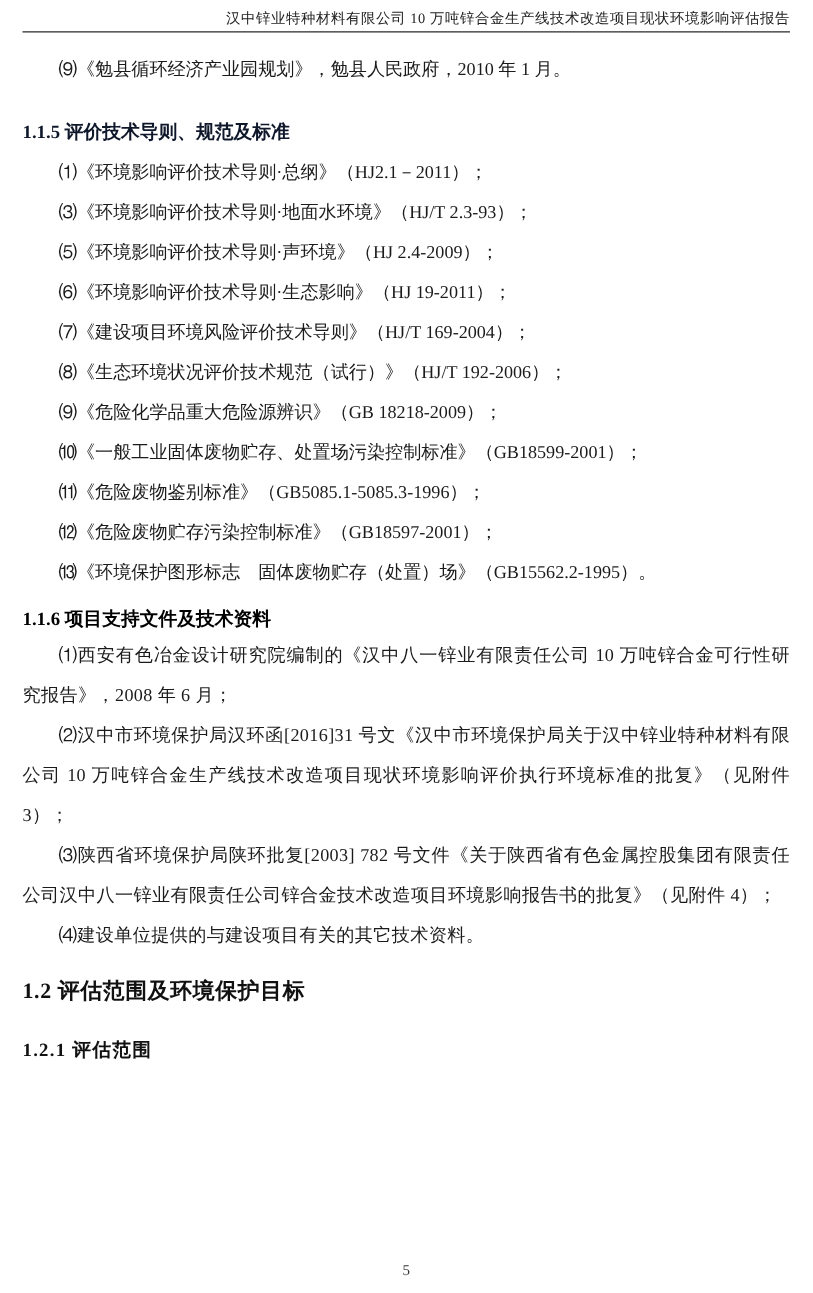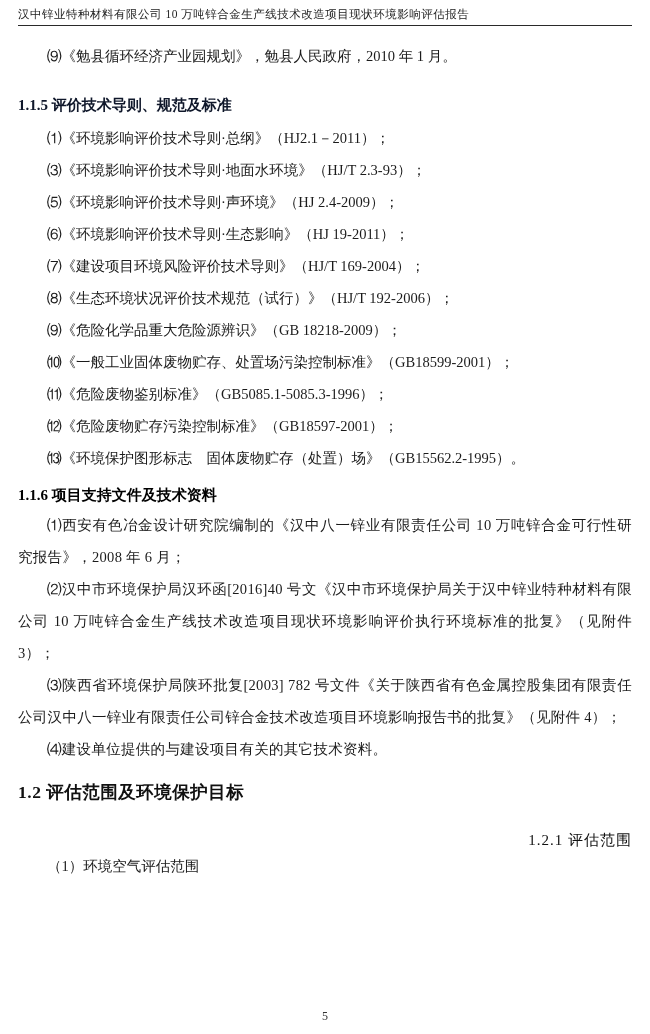--- a/index.html
+++ b/index.html
@@ -18,21 +18,21 @@
     width: 650px;
     height: 1034px;
     padding: 0 18px;
     position: relative;
   }
   
   .report-header {
     padding-top: 7px;
     padding-bottom: 3px;
     border-bottom: 1.5px solid #2a2a2a;
-    text-align: left;
+    text-align: right;
     font-size: 11.5px;
     letter-spacing: 0.5px;
     color: #222222;
   }
   
   .leading-item {
     margin-top: 15px;
     font-size: 14.5px;
     line-height: 30px;
     text-indent: 2em;
@@ -57,24 +57,23 @@
     margin-bottom: 17px;
     font-size: 17.5px;
     font-weight: bold;
     color: #111111;
     letter-spacing: 0.5px;
   }
   .heading-l3c {
     margin-top: 27px;
     margin-bottom: 0;
     font-size: 15px;
-    font-weight: normal;
+    font-weight: bold;
     color: #111111;
     letter-spacing: 1px;
-    text-align: right;
   }
   
   .std-list .std-item {
     font-size: 14.5px;
     line-height: 32px;
     text-indent: 2em;
     white-space: nowrap;
   }
   
   .doc-paragraph {
@@ -122,26 +121,25 @@
     <div class="std-item">⑽《一般工业固体废物贮存、处置场污染控制标准》（GB18599-2001）；</div>
     <div class="std-item">⑾《危险废物鉴别标准》（GB5085.1-5085.3-1996）；</div>
     <div class="std-item">⑿《危险废物贮存污染控制标准》（GB18597-2001）；</div>
     <div class="std-item">⒀《环境保护图形标志　固体废物贮存（处置）场》（GB15562.2-1995）。</div>
   </div>
 
   <div class="heading-l3b">1.1.6 项目支持文件及技术资料</div>
 
   <div>
     <div class="doc-paragraph">⑴西安有色冶金设计研究院编制的《汉中八一锌业有限责任公司 10 万吨锌合金可行性研究报告》，2008 年 6 月；</div>
-    <div class="doc-paragraph">⑵汉中市环境保护局汉环函[2016]40 号文《汉中市环境保护局关于汉中锌业特种材料有限公司 10 万吨锌合金生产线技术改造项目现状环境影响评价执行环境标准的批复》（见附件 3）；</div>
+    <div class="doc-paragraph">⑵汉中市环境保护局汉环函[2016]31 号文《汉中市环境保护局关于汉中锌业特种材料有限公司 10 万吨锌合金生产线技术改造项目现状环境影响评价执行环境标准的批复》（见附件 3）；</div>
     <div class="doc-paragraph">⑶陕西省环境保护局陕环批复[2003] 782 号文件《关于陕西省有色金属控股集团有限责任公司汉中八一锌业有限责任公司锌合金技术改造项目环境影响报告书的批复》（见附件 4）；</div>
     <div class="doc-paragraph">⑷建设单位提供的与建设项目有关的其它技术资料。</div>
   </div>
 
   <div class="heading-l2">1.2 评估范围及环境保护目标</div>
 
   <div class="heading-l3c">1.2.1  评估范围</div>
 
-  <div class="sub-item">（1）环境空气评估范围</div>
 
   <div class="page-footer">5</div>
 
 </div>
 
 </body></html>

